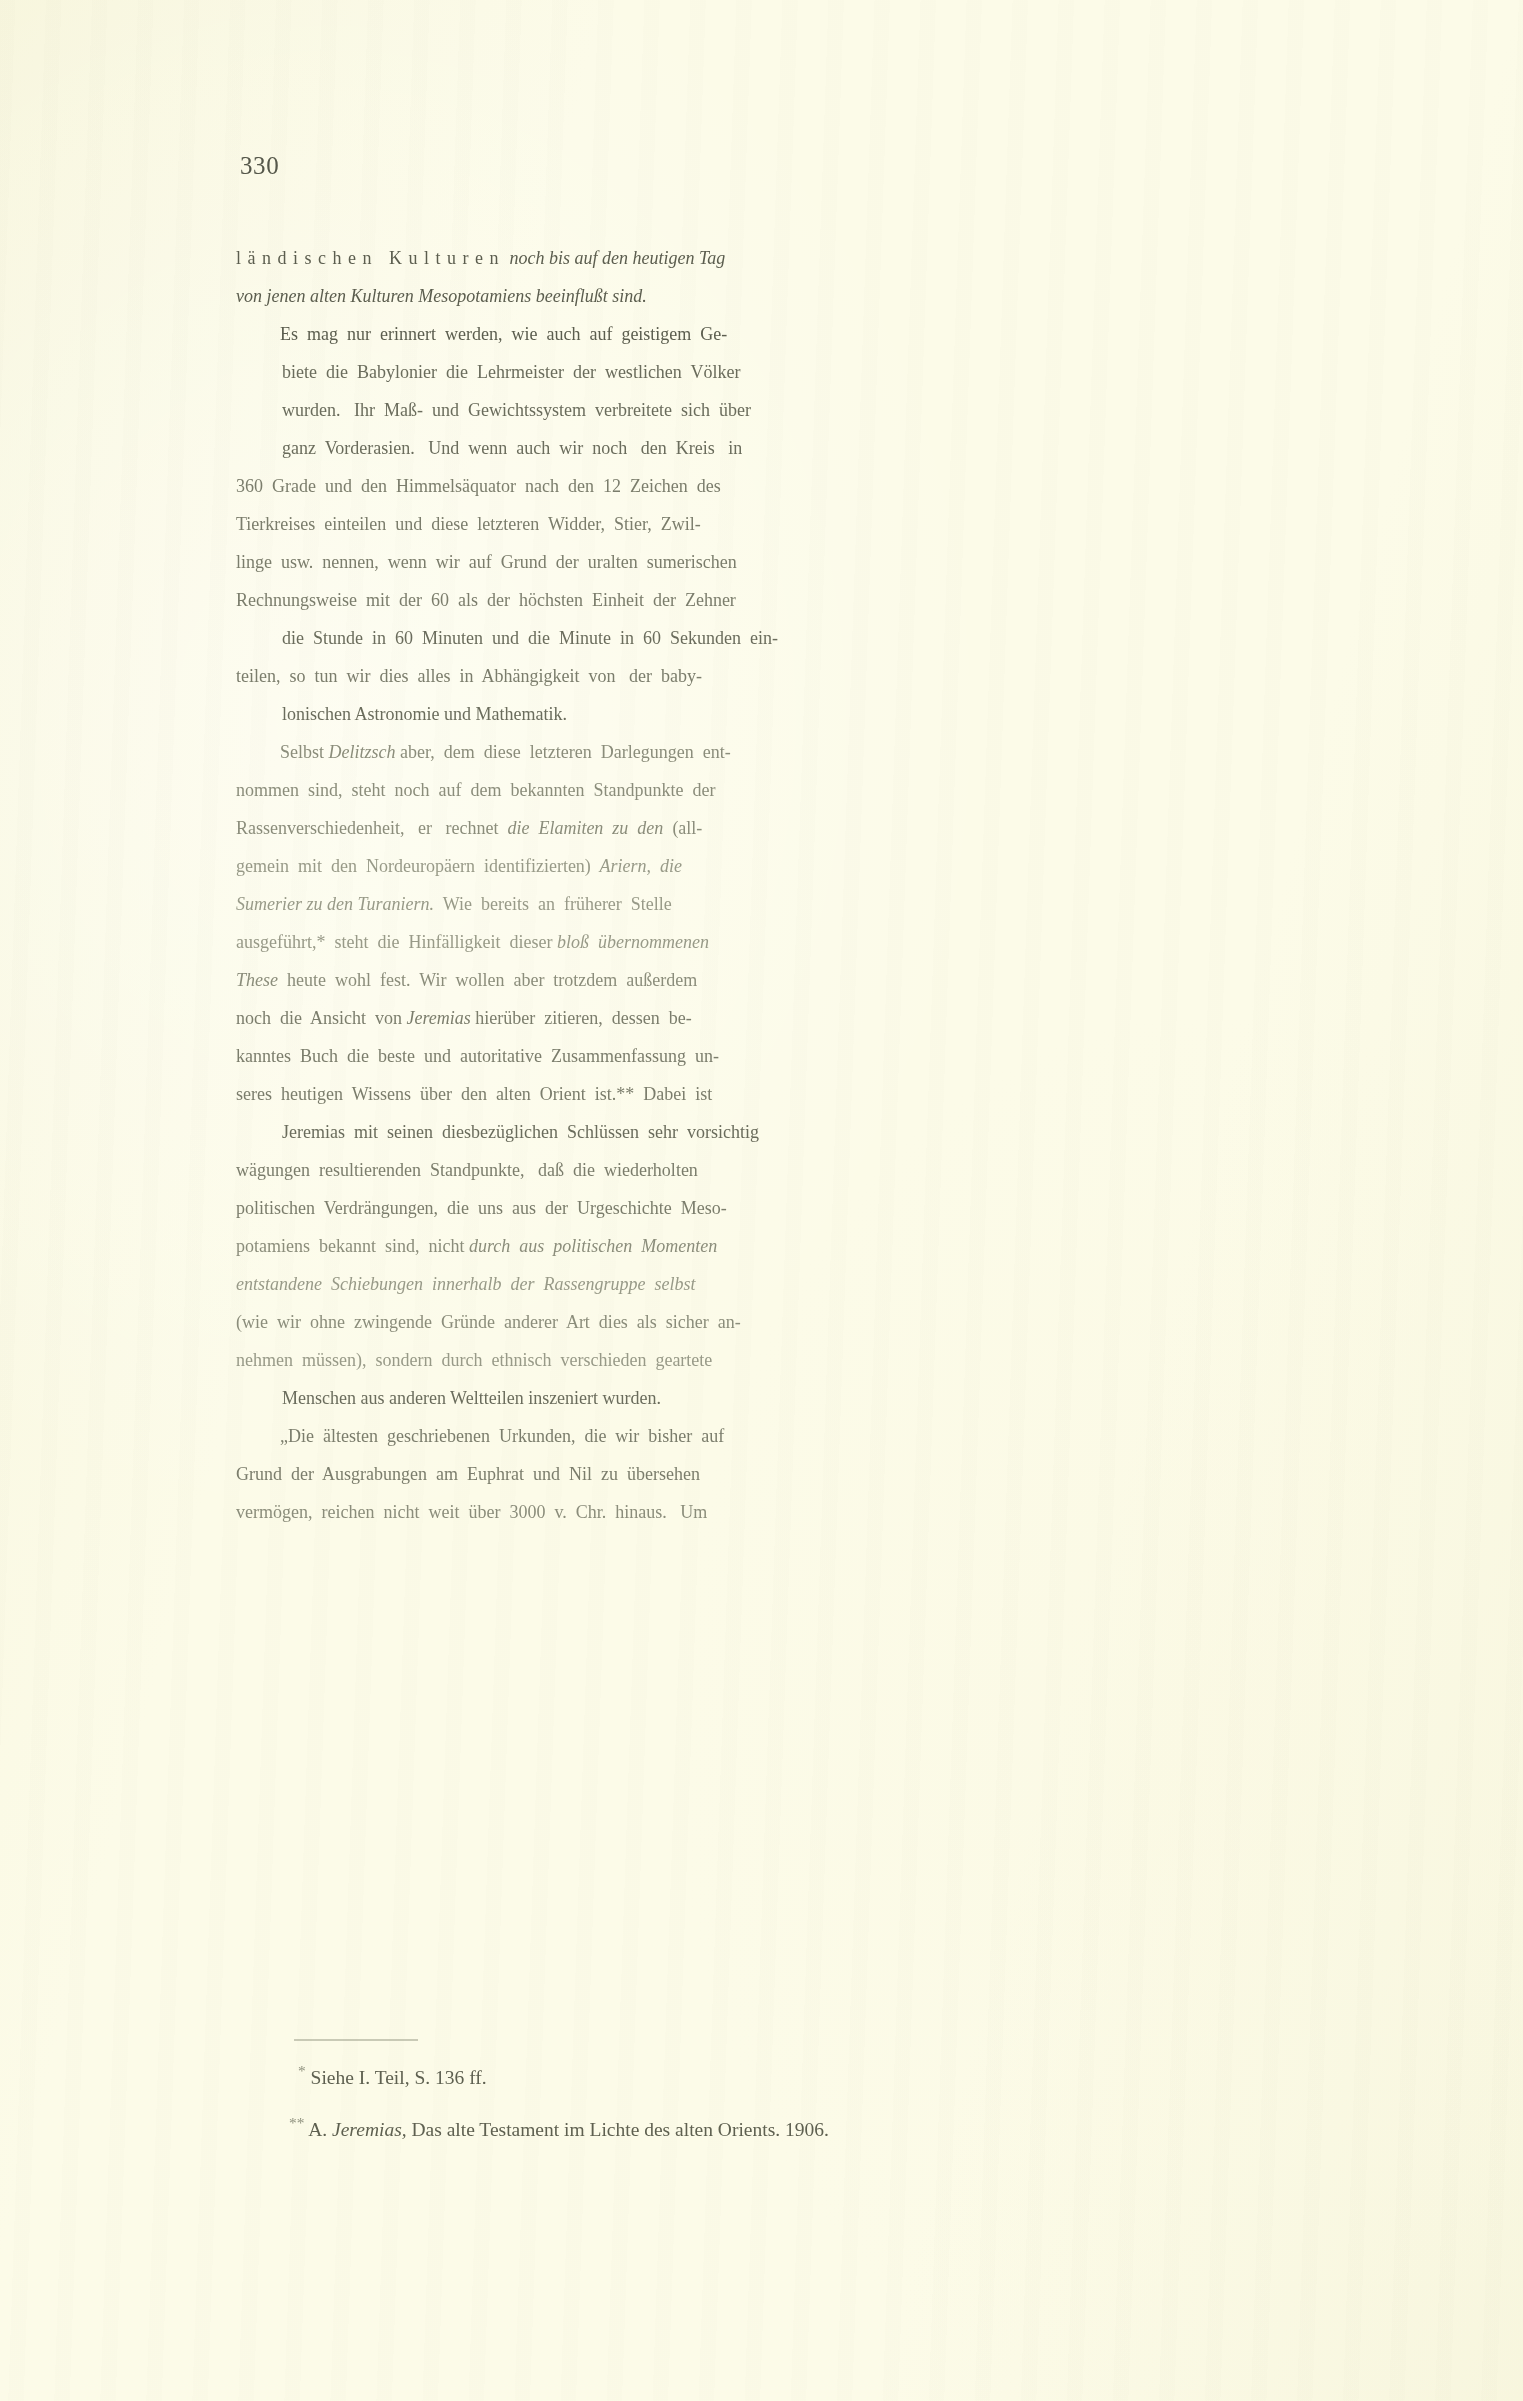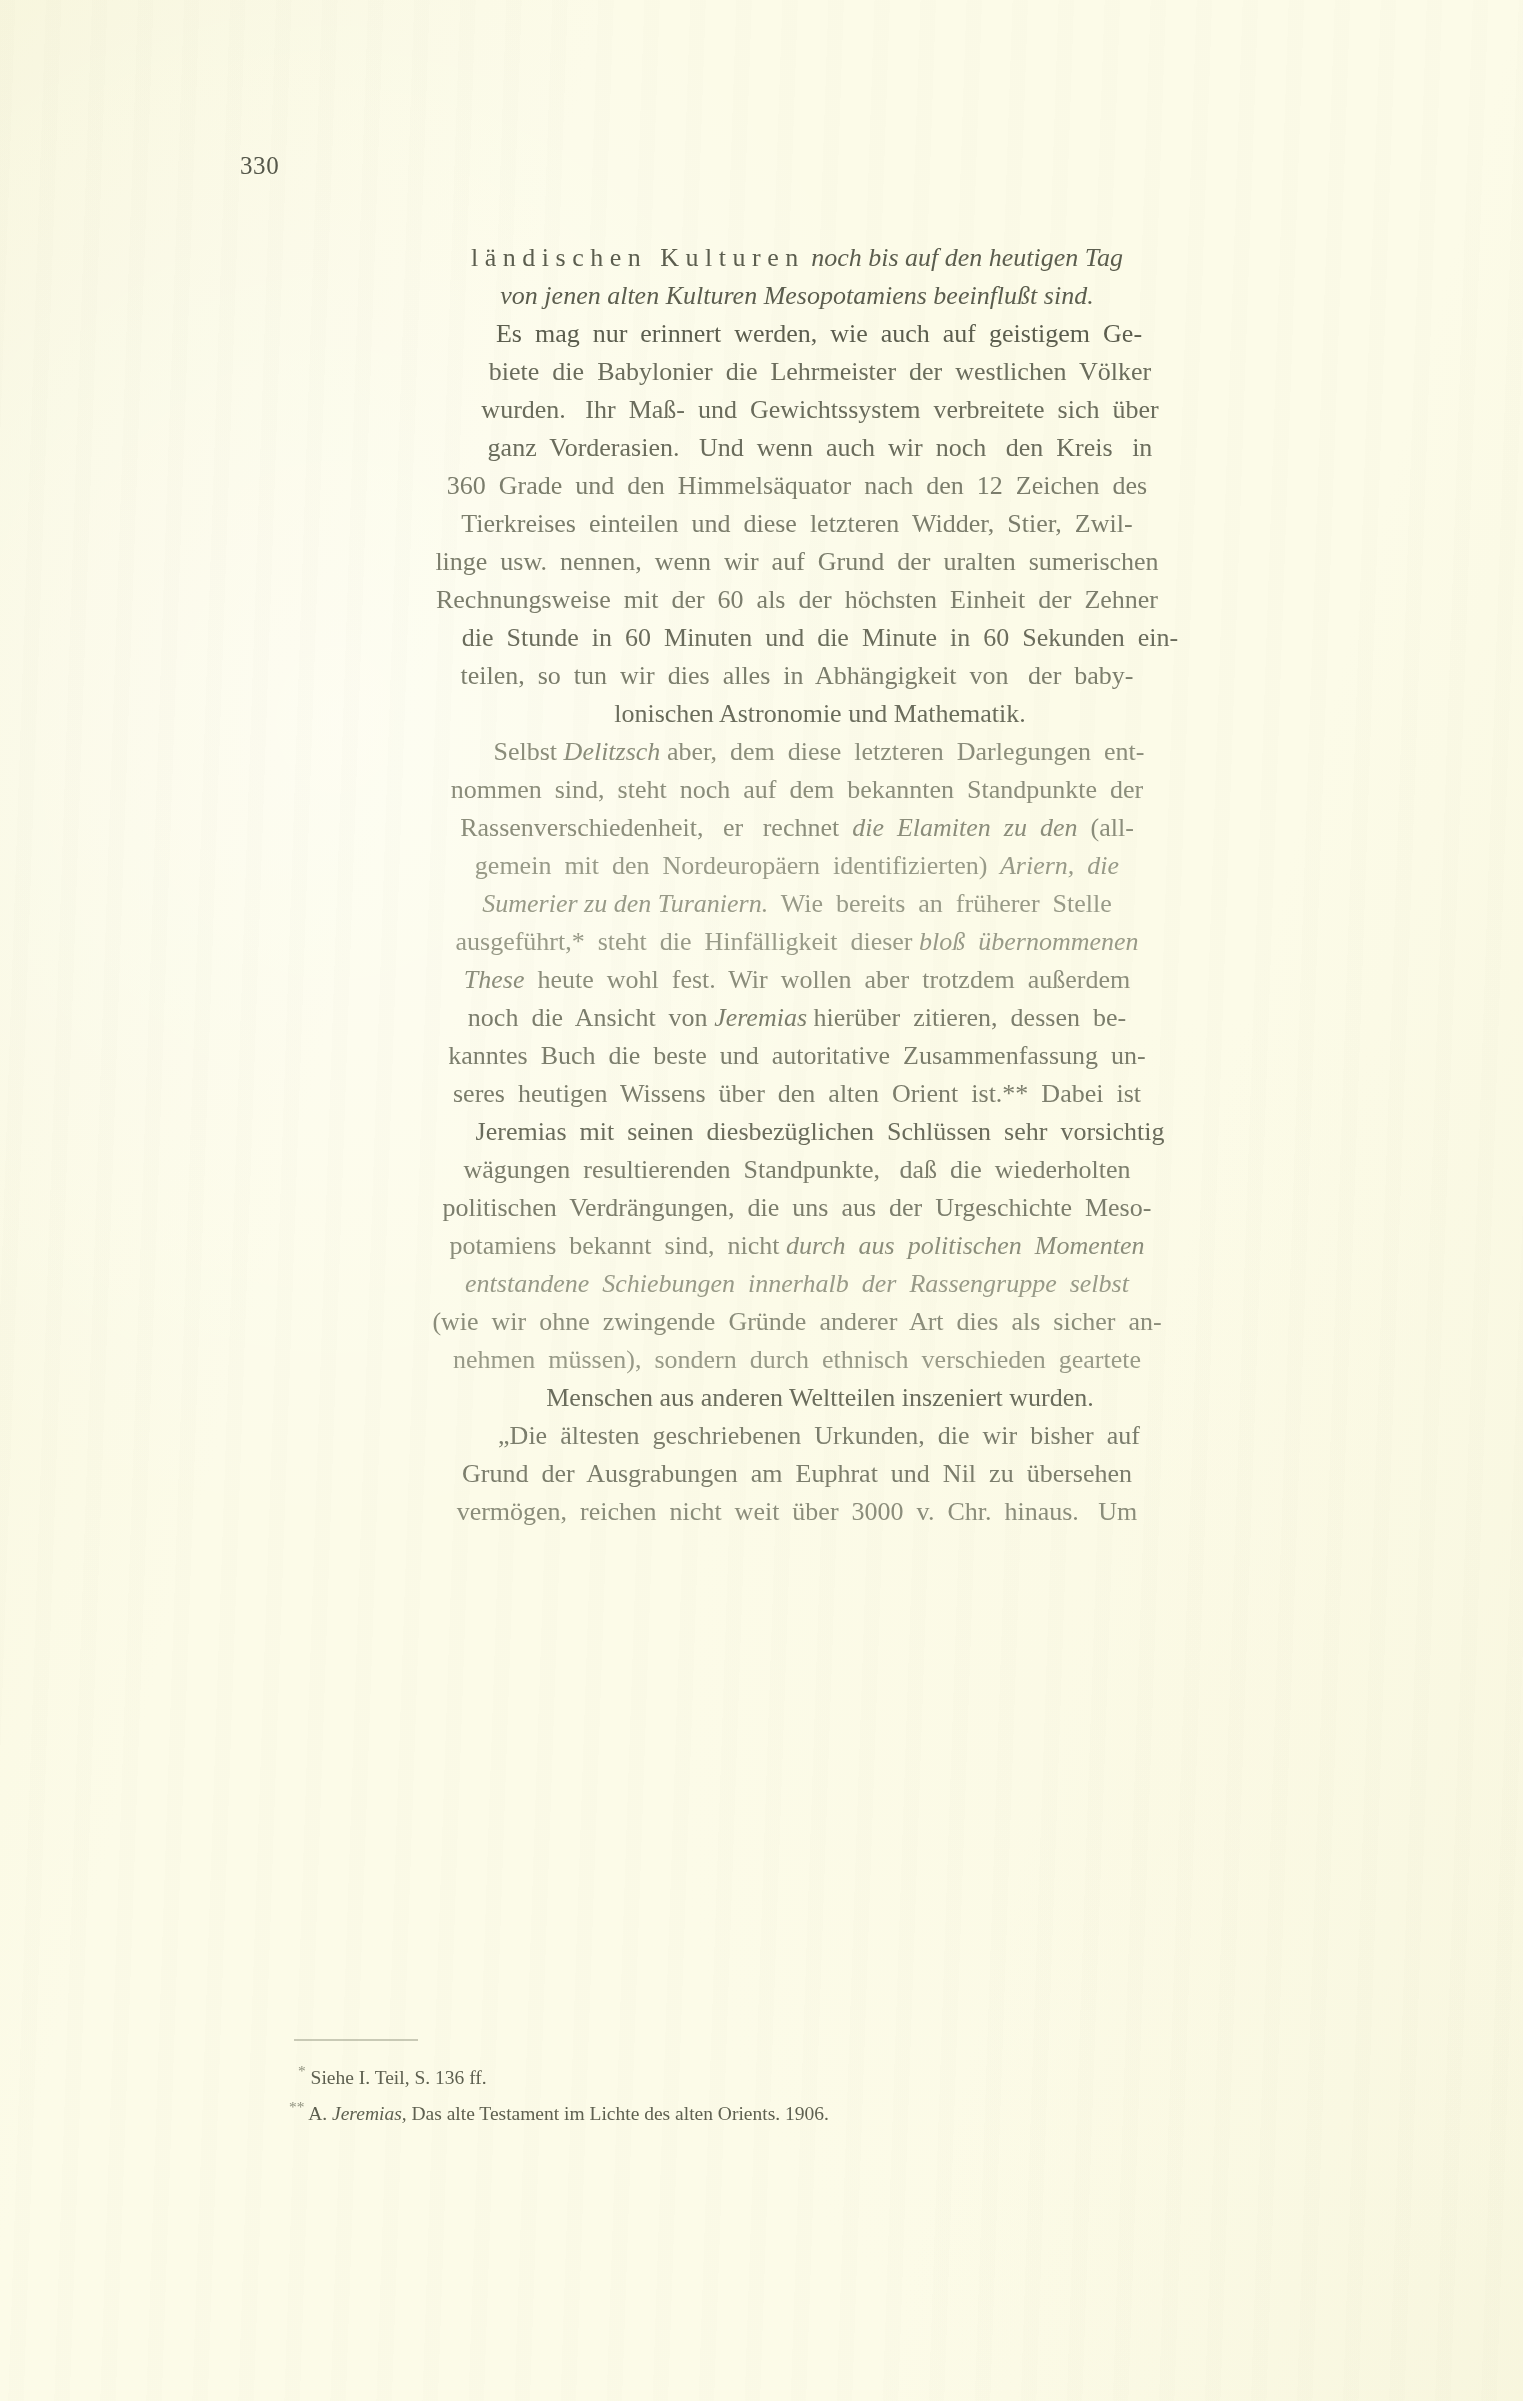--- a/index.html
+++ b/index.html
@@ -52,25 +52,24 @@
   .textblock {
     position: absolute;
     left: 236px;
     top: 239px;
     width: 1122px;
   }
 
   .ln {
     position: relative;
     height: 38px;
-    font-size: 26px;
+    font-size: 18px;
     line-height: 38px;
     white-space: pre;
     color: #5a5c4d;
-    text-align: center;
   }
   .ln .it { font-style: italic; }
   .ln .sp { letter-spacing: 6.5px; }
 
   
   .f1 { color: #5b5d4e; }
   .f2 { color: #6a6c5c; margin-left: 46px; }
   .f3 { color: #7b7d6c; }
   .f4 { color: #8b8d7b; }
   .f5 { color: #989a88; }
@@ -93,21 +92,21 @@
   }
   .fn {
     font-size: 19.5px;
     line-height: 29.5px;
     color: #5e6050;
     white-space: pre;
   }
   .fn .mark { font-size: 15.4px; vertical-align: super; color: #8e907e; }
   .fn .it { font-style: italic; }
   .fn-1 { padding-left: 70px; }
-  .fn-2 { padding-left: 61px; }
+  .fn-2 { padding-left: 61px; margin-top: 16px; }
 </style>
 </head>
 <body>
 
 <div class="page">
   <div class="paper-tint"></div>
 
   <div class="folio">330</div>
 
   <div class="textblock">

